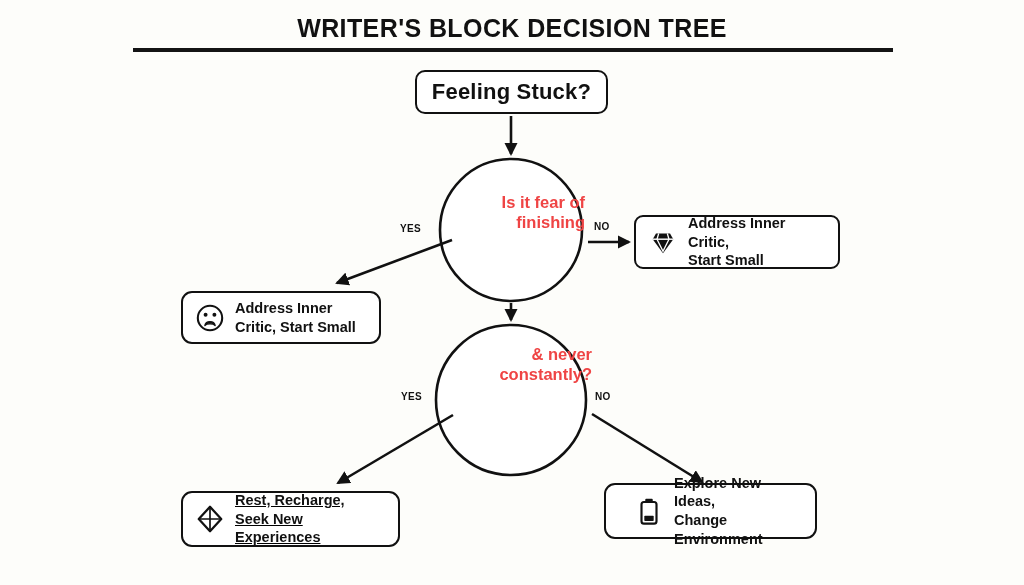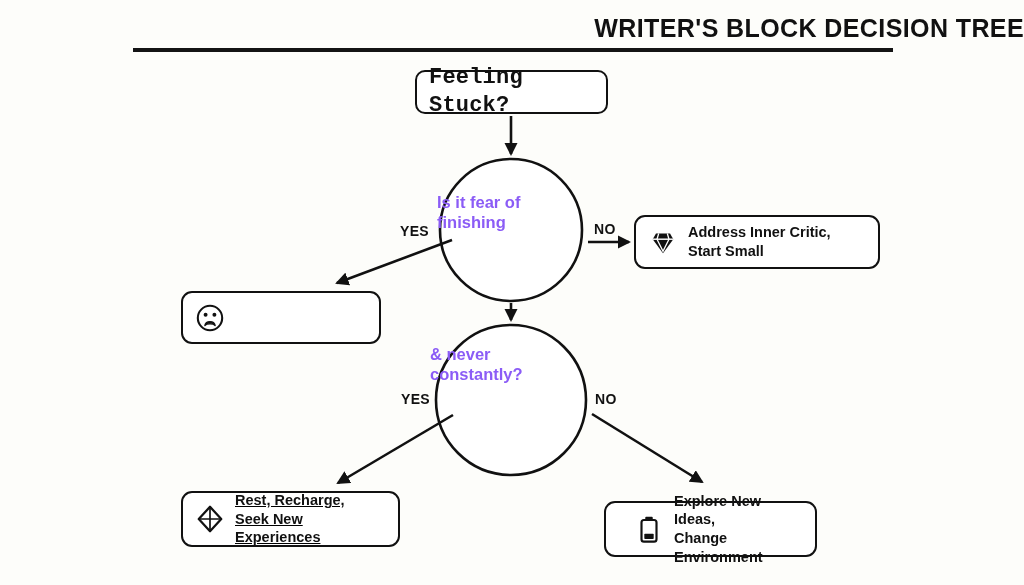--- a/index.html
+++ b/index.html
@@ -19,21 +19,21 @@
     left: 0; top: 0;
     width: 1024px;
     height: 585px;
   }
   
   .title {
     position: absolute;
     left: 0;
     top: 14px;
     width: 1024px;
-    text-align: right;
+    text-align: center;
     font-size: 25px;
     font-weight: bold;
     letter-spacing: 0.4px;
     color: #111;
   }
   .title-rule {
     position: absolute;
     left: 133px;
     top: 48px;
     width: 760px;
@@ -78,33 +78,32 @@
     left: 415px;
     top: 70px;
     width: 193px;
     height: 44px;
     justify-content: center;
     border-radius: 10px;
   }
   #root-node .txt {
     font-size: 22px;
     letter-spacing: 0.2px;
-    font-family: Liberation Mono, monospace;
   }
   
   #leaf-yes-1 { left: 181px; top: 291px; width: 200px; height: 53px; }
-  #leaf-no-1  { left: 634px; top: 215px; width: 246px; height: 54px; }
+  #leaf-no-1  { left: 634px; top: 215px; width: 206px; height: 54px; border-radius: 9px; }
   #leaf-yes-2 { left: 181px; top: 491px; width: 219px; height: 56px; text-decoration: underline; }
-  #leaf-no-2  { left: 604px; top: 501px; width: 213px; height: 56px; padding-left: 28px; }
+  #leaf-no-2  { left: 604px; top: 483px; width: 213px; height: 56px; padding-left: 28px; }
 
   
   .circle-text {
     position: absolute;
-    text-align: left;
-    color: #8b5cf6;
+    text-align: right;
+    color: #ef4444;
     font-weight: bold;
     line-height: 1.2;
   }
   #circle-text-1 {
     left: 437px;
     top: 193px;
     width: 148px;
     font-size: 16.5px;
   }
   #circle-text-2 {
@@ -114,21 +113,21 @@
     font-size: 16.5px;
   }
   .circle-text .small {
     font-size: 14.2px;
     display: block;
   }
   .circle-text .ln { display: block; }
   
   .edge-label {
     position: absolute;
-    font-size: 14px;
+    font-size: 10px;
     font-weight: bold;
     color: #111;
     letter-spacing: 0.3px;
   }
   #label-yes-1 { left: 400px; top: 223px; }
   #label-no-1  { left: 594px; top: 221px; }
   #label-yes-2 { left: 401px; top: 391px; }
   #label-no-2  { left: 595px; top: 391px; }
 </style>
 </head>
@@ -181,20 +180,22 @@
   <div class="edge-label" id="label-yes-2">YES</div>
   <div class="edge-label" id="label-no-2">NO</div>
 
   <div class="node-box" id="leaf-yes-1">
     <svg class="ico" viewBox="0 0 32 32">
       <circle cx="16" cy="16" r="13" fill="none" stroke="#111" stroke-width="2.2"></circle>
       <circle cx="11.3" cy="12.6" r="2.1" fill="#111"></circle>
       <circle cx="20.7" cy="12.6" r="2.1" fill="#111"></circle>
       <path d="M 10.5 24 C 11.6 18.4 20.4 18.4 21.5 24 C 19.6 21.6 12.4 21.6 10.5 24 Z" fill="#111" stroke="#111" stroke-width="1.4" stroke-linejoin="round"></path>
     </svg>
+    <span class="txt">Address Inner
+Critic, Start Small</span>
   </div>
 
   <div class="node-box" id="leaf-no-1">
     <svg class="ico" viewBox="0 0 32 32">
       <path d="M 5 13 L 16 28 L 27 13 Z" fill="#111"></path>
       <path d="M 8.5 7 L 23.5 7 L 27 13 L 5 13 Z" fill="#111"></path>
       <path d="M 5 13 L 27 13" stroke="#ffffff" stroke-width="1.5"></path>
       <path d="M 11.4 7 L 9.6 13 M 20.6 7 L 22.4 13" stroke="#ffffff" stroke-width="1.4"></path>
       <path d="M 9.6 13 L 16 26 L 22.4 13" fill="none" stroke="#ffffff" stroke-width="1.4"></path>
     </svg>

